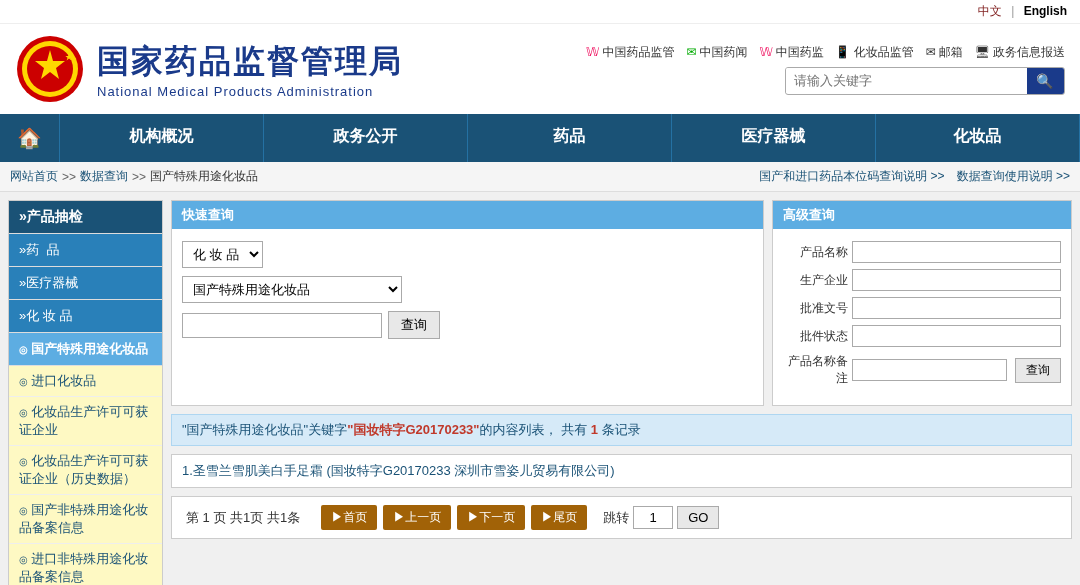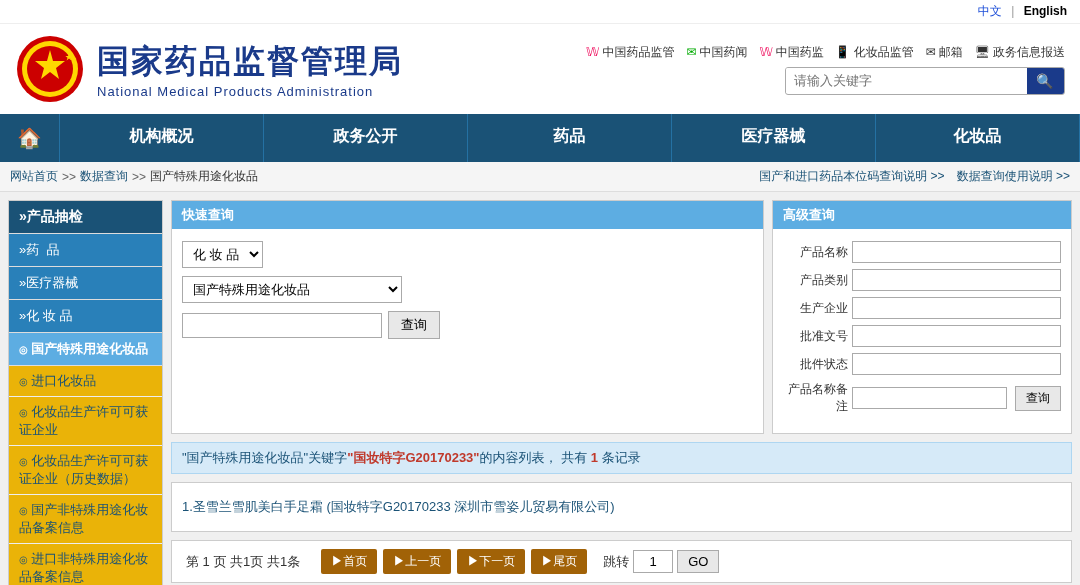--- a/index.html
+++ b/index.html
@@ -38,21 +38,21 @@
 
     
     .content-area { display: flex; gap: 0; padding: 8px; background: #f0f0f0; min-height: 400px; }
 
     
     .sidebar { width: 155px; flex-shrink: 0; background: #fff; border: 1px solid #ccc; }
     .sidebar-item { padding: 7px 10px; font-size: 13px; cursor: pointer; border-bottom: 1px solid #ddd; color: #fff; }
     .sidebar-item.category { background: #1a5276; font-weight: bold; font-size: 14px; }
     .sidebar-item.sub { background: #2980b9; font-size: 13px; }
     .sidebar-item.active { background: #5dade2; color: #fff; font-weight: bold; }
-    .sidebar-item.plain { background: #eab308; color: #1a5276; padding: 6px 10px; border-bottom: 1px solid #eee; }
+    .sidebar-item.plain { background: #fef9c3; color: #1a5276; padding: 6px 10px; border-bottom: 1px solid #eee; }
 
     
     .main-content { flex: 1; padding: 0 0 0 8px; display: flex; flex-direction: column; gap: 8px; }
 
     
     .query-row { display: flex; gap: 8px; }
     .quick-query { flex: 1; background: #fff; border: 1px solid #ccc; }
     .panel-header { background: #5dade2; color: #fff; padding: 5px 10px; font-size: 13px; font-weight: bold; }
     .panel-body { padding: 12px 10px; }
     .form-row { display: flex; align-items: center; gap: 6px; margin-bottom: 8px; }
@@ -62,37 +62,37 @@
 
     .advanced-query { width: 300px; background: #fff; border: 1px solid #ccc; }
     .adv-form-row { display: flex; align-items: center; margin-bottom: 6px; gap: 4px; }
     .adv-label { width: 65px; text-align: right; font-size: 12px; color: #333; flex-shrink: 0; }
     .adv-input { flex: 1; padding: 3px 5px; border: 1px solid #aaa; font-size: 12px; }
     .btn-adv-query { background: #e8e8e8; border: 1px solid #aaa; padding: 3px 10px; cursor: pointer; font-size: 12px; margin-left: 4px; }
 
     
     .results-header { background: #d6eaf8; border: 1px solid #aed6f1; padding: 6px 10px; font-size: 13px; color: #1a5276; }
     .results-header strong { color: #c0392b; }
-    .results-list { background: #fff; border: 1px solid #ccc; padding: 12px 10px; }
+    .results-list { background: #fff; border: 1px solid #ccc; padding: 4px 10px; }
     .result-item { font-size: 13px; color: #1a5276; cursor: pointer; padding: 3px 0; }
 
     
     .pagination { background: #fff; border: 1px solid #ccc; padding: 8px 14px; display: flex; align-items: center; gap: 6px; }
     .page-info { font-size: 13px; color: #333; margin-right: 15px; }
     .page-btn { background: #a16207; color: #fff; border: none; padding: 4px 10px; cursor: pointer; font-size: 12px; border-radius: 2px; }
     .page-jump { display: flex; align-items: center; gap: 4px; margin-left: 10px; }
     .page-jump-label { font-size: 13px; color: #333; }
     .page-jump-input { width: 40px; padding: 3px 5px; border: 1px solid #aaa; font-size: 13px; text-align: center; }
     .btn-go { background: #e8e8e8; border: 1px solid #aaa; padding: 3px 10px; cursor: pointer; font-size: 13px; }
   </style>
 </head>
 <body>
 
 <div class="lang-bar">
-  <span style="cursor:pointer;color:#1d4ed8;">中文</span>
+  <span style="cursor:pointer;color:#7f1d1d;">中文</span>
   <span class="separator">|</span>
   <span style="cursor:pointer;font-weight:bold;color:#000;text-align:right;">English</span>
 </div>
 
 <div class="header">
   <div class="logo-area">
 
     <svg class="logo-emblem" viewBox="0 0 70 70" xmlns="http://www.w3.org/2000/svg">
       <circle cx="35" cy="35" r="33" fill="#c00"></circle>
       <circle cx="35" cy="35" r="28" fill="#ffd700"></circle>
@@ -222,24 +222,20 @@
             <button class="btn-query">查询</button>
           </div>
         </div>
       </div>
 
       <div class="advanced-query">
         <div class="panel-header">高级查询</div>
         <div class="panel-body">
           <div class="adv-form-row">
             <span class="adv-label">产品名称</span>
-            <input type="text" class="adv-input" style="">
-          </div>
-          <div class="adv-form-row">
-            <span class="adv-label">产品类别</span>
             <input type="text" class="adv-input" style="">
           </div>
           <div class="adv-form-row">
             <span class="adv-label">生产企业</span>
             <input type="text" class="adv-input" style="">
           </div>
           <div class="adv-form-row">
             <span class="adv-label">批准文号</span>
             <input type="text" class="adv-input" style="">
           </div>

